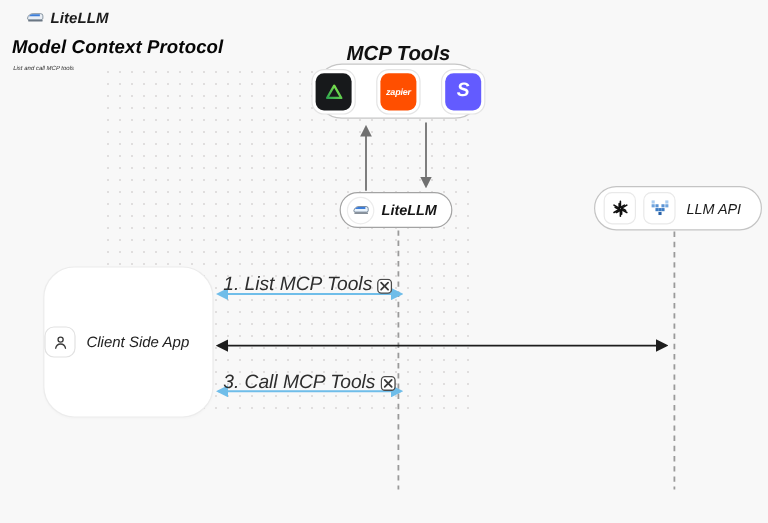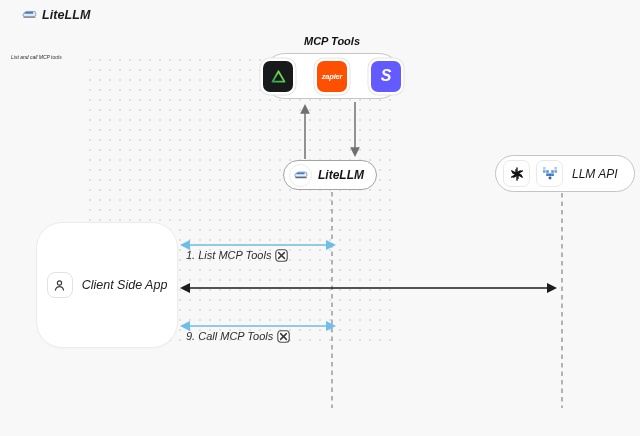--- a/index.html
+++ b/index.html
@@ -17,21 +17,21 @@
   }
   .svg-layer{position:absolute; inset:0; width:640px; height:436px; pointer-events:none;}
 
   
   .brand{position:absolute; left:22px; top:7px; display:flex; align-items:center; gap:5px;}
   .brand-text{font-size:12.5px; font-weight:600; color:#1c1c1c; letter-spacing:.1px;}
   .title{position:absolute; left:10px; top:31px; font-size:15.5px; font-weight:700; color:#060606; letter-spacing:.1px;}
   .subtitle{position:absolute; left:11px; top:54px; font-size:5px; color:#2a2a2a;}
 
   
-  .mcp-label{position:absolute; left:262px; top:35px; width:140px; text-align:center; font-size:11px; font-weight:600; color:#111;}
+  .mcp-label{position:absolute; left:262px; top:35px; width:140px; text-align:center; font-size:17px; font-weight:600; color:#111;}
   .mcp-pill{
     position:absolute; left:262px; top:53px; width:140px; height:46px;
     background:#fff; border:1.5px solid #c6c6c6; border-radius:24px;
     display:flex; align-items:center; justify-content:center; gap:24px; box-sizing:border-box;
   }
   .tool{
     width:31px; height:31px; border-radius:7px;
     display:flex; align-items:center; justify-content:center;
     box-shadow:0 0 0 2.5px #ffffff, 0 0 0 3.5px #e4e4e4;
   }
@@ -42,26 +42,26 @@
   .stripe-text{color:#fff; font-size:16px; font-weight:700;}
 
   
   .node{position:absolute; background:#fff; box-sizing:border-box; display:flex; align-items:center;}
   .litellm-node{left:283px; top:160px; width:94px; height:30px; border:1.4px solid #a3a3a3; border-radius:15px; padding-left:5px; gap:6px;}
   .litellm-node .label{font-size:12px; font-weight:600; color:#161616;}
   .node-circle{width:21px; height:21px; border-radius:50%; background:#fff; border:1px solid #ececec; display:flex; align-items:center; justify-content:center;}
   .llm-node{left:495px; top:155px; width:140px; height:37px; border:1.4px solid #c4c4c4; border-radius:19px; padding-left:7px; gap:6px;text-align:center;}
   .llm-node .label{font-size:12px; font-weight:500; color:#1b1b1b; margin-left:3px;}
   .mini-tile{width:27px; height:27px; border-radius:7px; border:1.2px solid #e9e9e9; background:#fff; display:flex; align-items:center; justify-content:center; box-sizing:border-box;}
-  .client-node{left:36px; top:222px; width:142px; height:126px; border:1.5px solid #ececec; border-radius:26px; justify-content:center; gap:9px; box-shadow:0 1px 2px rgba(0,0,0,.02);}
+  .client-node{left:36px; top:222px; width:142px; height:126px; border:1.5px solid #ececec; border-radius:26px; justify-content:flex-start; gap:9px; box-shadow:0 1px 2px rgba(0,0,0,.02);}
   .client-node .label{font-size:12.5px; font-weight:500; color:#222;}
   .client-icon-tile{width:26px; height:26px; border-radius:8px; border:1.2px solid #e2e2e2; background:#fff; display:flex; align-items:center; justify-content:center; box-sizing:border-box;}
 
   
-  .step-label{position:absolute; display:flex; align-items:flex-start; gap:4px; font-size:11px; font-weight:500; color:#2d2d2d;margin-top:20px;}
+  .step-label{position:absolute; display:flex; align-items:center; gap:4px; font-size:16px; font-weight:500; color:#2d2d2d;}
   .step-1{left:186px; top:229px;}
   .step-2{left:186px; top:272px;}
   .step-3{left:186px; top:310px;}
 </style>
 </head>
 <body>
 
 <div class="canvas">
 
   <div class="dotgrid"></div>
@@ -95,20 +95,21 @@
   </svg>
 
   <div class="brand">
     <svg width="15" height="15" viewBox="0 0 24 24">
       <path d="M1.5 13 C2.2 9.3 5.2 7 9 7 L19 7 Q22 7 22 10 L22 13 Q22 15 19.5 15 L3.2 15 Q1.4 15 1.5 13 Z" fill="#e9eef5" stroke="#5a6b7a" stroke-width="0.9"></path>
       <path d="M3.2 10.6 C4.6 8.4 6.6 7.7 9 7.7 L18 7.7 L18 10.6 Z" fill="#3d7dd8"></path>
       <rect x="2.2" y="15.6" width="19.6" height="1.7" rx="0.85" fill="#6a7683"></rect>
     </svg>
     <span class="brand-text">LiteLLM</span>
   </div>
+  <div class="title">Model Context Protocol</div>
   <div class="subtitle">List and call MCP tools</div>
 
   <div class="mcp-label">MCP Tools</div>
   <div class="mcp-pill">
     <div class="tool tool-dark">
       <svg width="19" height="19" viewBox="0 0 24 24">
         <polygon points="12,5.5 19.5,18.5 4.5,18.5" fill="none" stroke="url(#grn)" stroke-width="2.4" stroke-linejoin="round"></polygon>
       </svg>
     </div>
     <div class="tool tool-zapier">
@@ -174,21 +175,21 @@
 
   <div class="step-label step-1">
     <span>1. List MCP Tools</span>
     <svg width="13" height="13" viewBox="0 0 13 13">
       <rect x="0.8" y="0.8" width="11.4" height="11.4" rx="3" fill="#fff" stroke="#4a4a4a" stroke-width="1.1"></rect>
       <line x1="3.6" y1="3.6" x2="9.4" y2="9.4" stroke="#3a3a3a" stroke-width="1.5" stroke-linecap="round"></line>
       <line x1="9.4" y1="3.6" x2="3.6" y2="9.4" stroke="#3a3a3a" stroke-width="1.5" stroke-linecap="round"></line>
     </svg>
   </div>
   <div class="step-label step-3">
-    <span>9. Call MCP Tools</span>
+    <span>3. Call MCP Tools</span>
     <svg width="13" height="13" viewBox="0 0 13 13">
       <rect x="0.8" y="0.8" width="11.4" height="11.4" rx="3" fill="#fff" stroke="#4a4a4a" stroke-width="1.1"></rect>
       <line x1="3.6" y1="3.6" x2="9.4" y2="9.4" stroke="#3a3a3a" stroke-width="1.5" stroke-linecap="round"></line>
       <line x1="9.4" y1="3.6" x2="3.6" y2="9.4" stroke="#3a3a3a" stroke-width="1.5" stroke-linecap="round"></line>
     </svg>
   </div>
 
 </div>
 
 </body></html>

